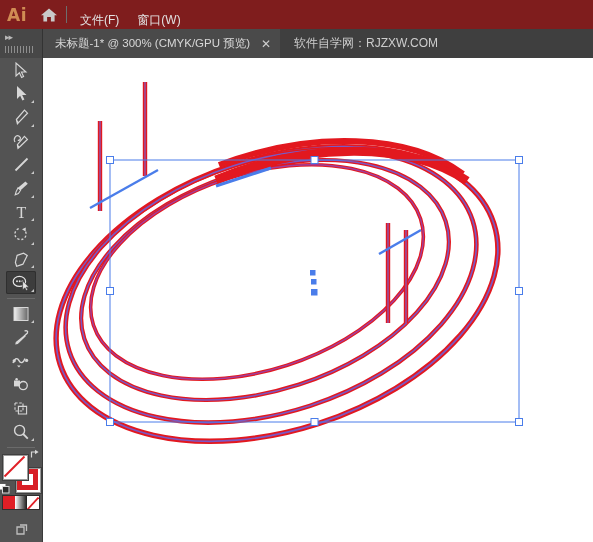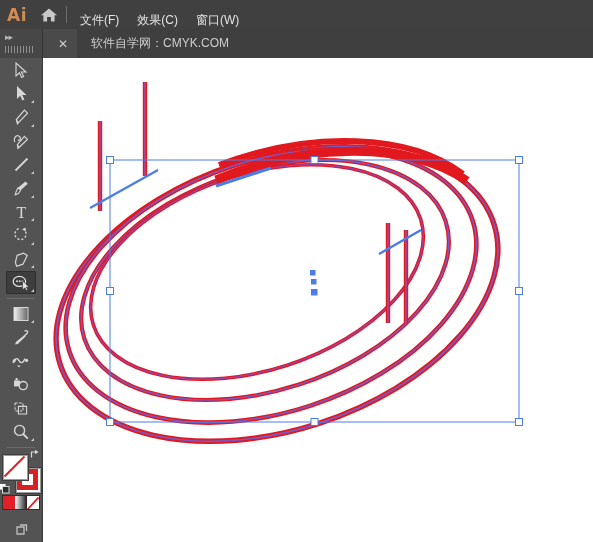--- a/index.html
+++ b/index.html
@@ -7,21 +7,21 @@
     width:593px;height:542px;overflow:hidden;
     background:#535353;
     font-family:"Liberation Sans","DejaVu Sans",sans-serif;
     -webkit-font-smoothing:antialiased;
   }
   #app{position:relative;width:593px;height:542px;}
 
   
   .menubar{
     position:absolute;left:0;top:0;width:593px;height:29px;
-    background:#404040;display:flex;align-items:center;
+    background:#7f1d1d;display:flex;align-items:center;
   }
   .ai-logo{
     width:34px;height:29px;display:flex;align-items:center;justify-content:center;
     color:#d08c54;font-size:17px;font-weight:bold;letter-spacing:.5px;
     font-family:"DejaVu Sans",sans-serif;
   }
   .home-btn{
     width:30px;height:29px;display:flex;align-items:center;justify-content:center;
   }
   .menu-sep{width:1px;height:17px;background:#6d6d6d;margin:0 4px 0 2px;}
@@ -122,34 +122,34 @@
   <div class="menubar">
     <div class="ai-logo">Ai</div>
     <div class="home-btn">
       <svg width="18" height="16" viewBox="0 0 18 16" aria-hidden="true">
         <path d="M9 1.5 L17 8.2 L14.6 8.2 L14.6 14.6 L10.9 14.6 L10.9 10 L7.1 10 L7.1 14.6 L3.4 14.6 L3.4 8.2 L1 8.2 Z" fill="#c9c9c9"></path>
       </svg>
     </div>
     <div class="menu-sep"></div>
     <div class="menu-items">
       <div class="menu-item">文件(F)</div>
-      <div class="menu-item">效果(C)</div>
       <div class="menu-item">窗口(W)</div>
     </div>
   </div>
 
   <div class="tabbar">
     <div class="tabbar-left">
       <div class="chevrons">▸▸</div>
       <div class="dockgrip"></div>
     </div>
     <div class="doc-tab">
+      <span class="doc-tab-label">未标题-1* @ 300% (CMYK/GPU 预览)</span>
       <span class="tab-close">✕</span>
     </div>
-    <div class="watermark">软件自学网：CMYK.COM</div>
+    <div class="watermark">软件自学网：RJZXW.COM</div>
   </div>
 
   <div class="toolbar">
 
     <div class="tool">
       <svg width="15" height="17" viewBox="0 0 15 17">
           <path d="M2 1 L2 14 L5.4 10.8 L7.6 15.6 L9.6 14.6 L7.4 10 L12 10 Z" fill="none" stroke="#d7d7d7" stroke-width="1.1"></path>
         </svg>
     </div>
 

